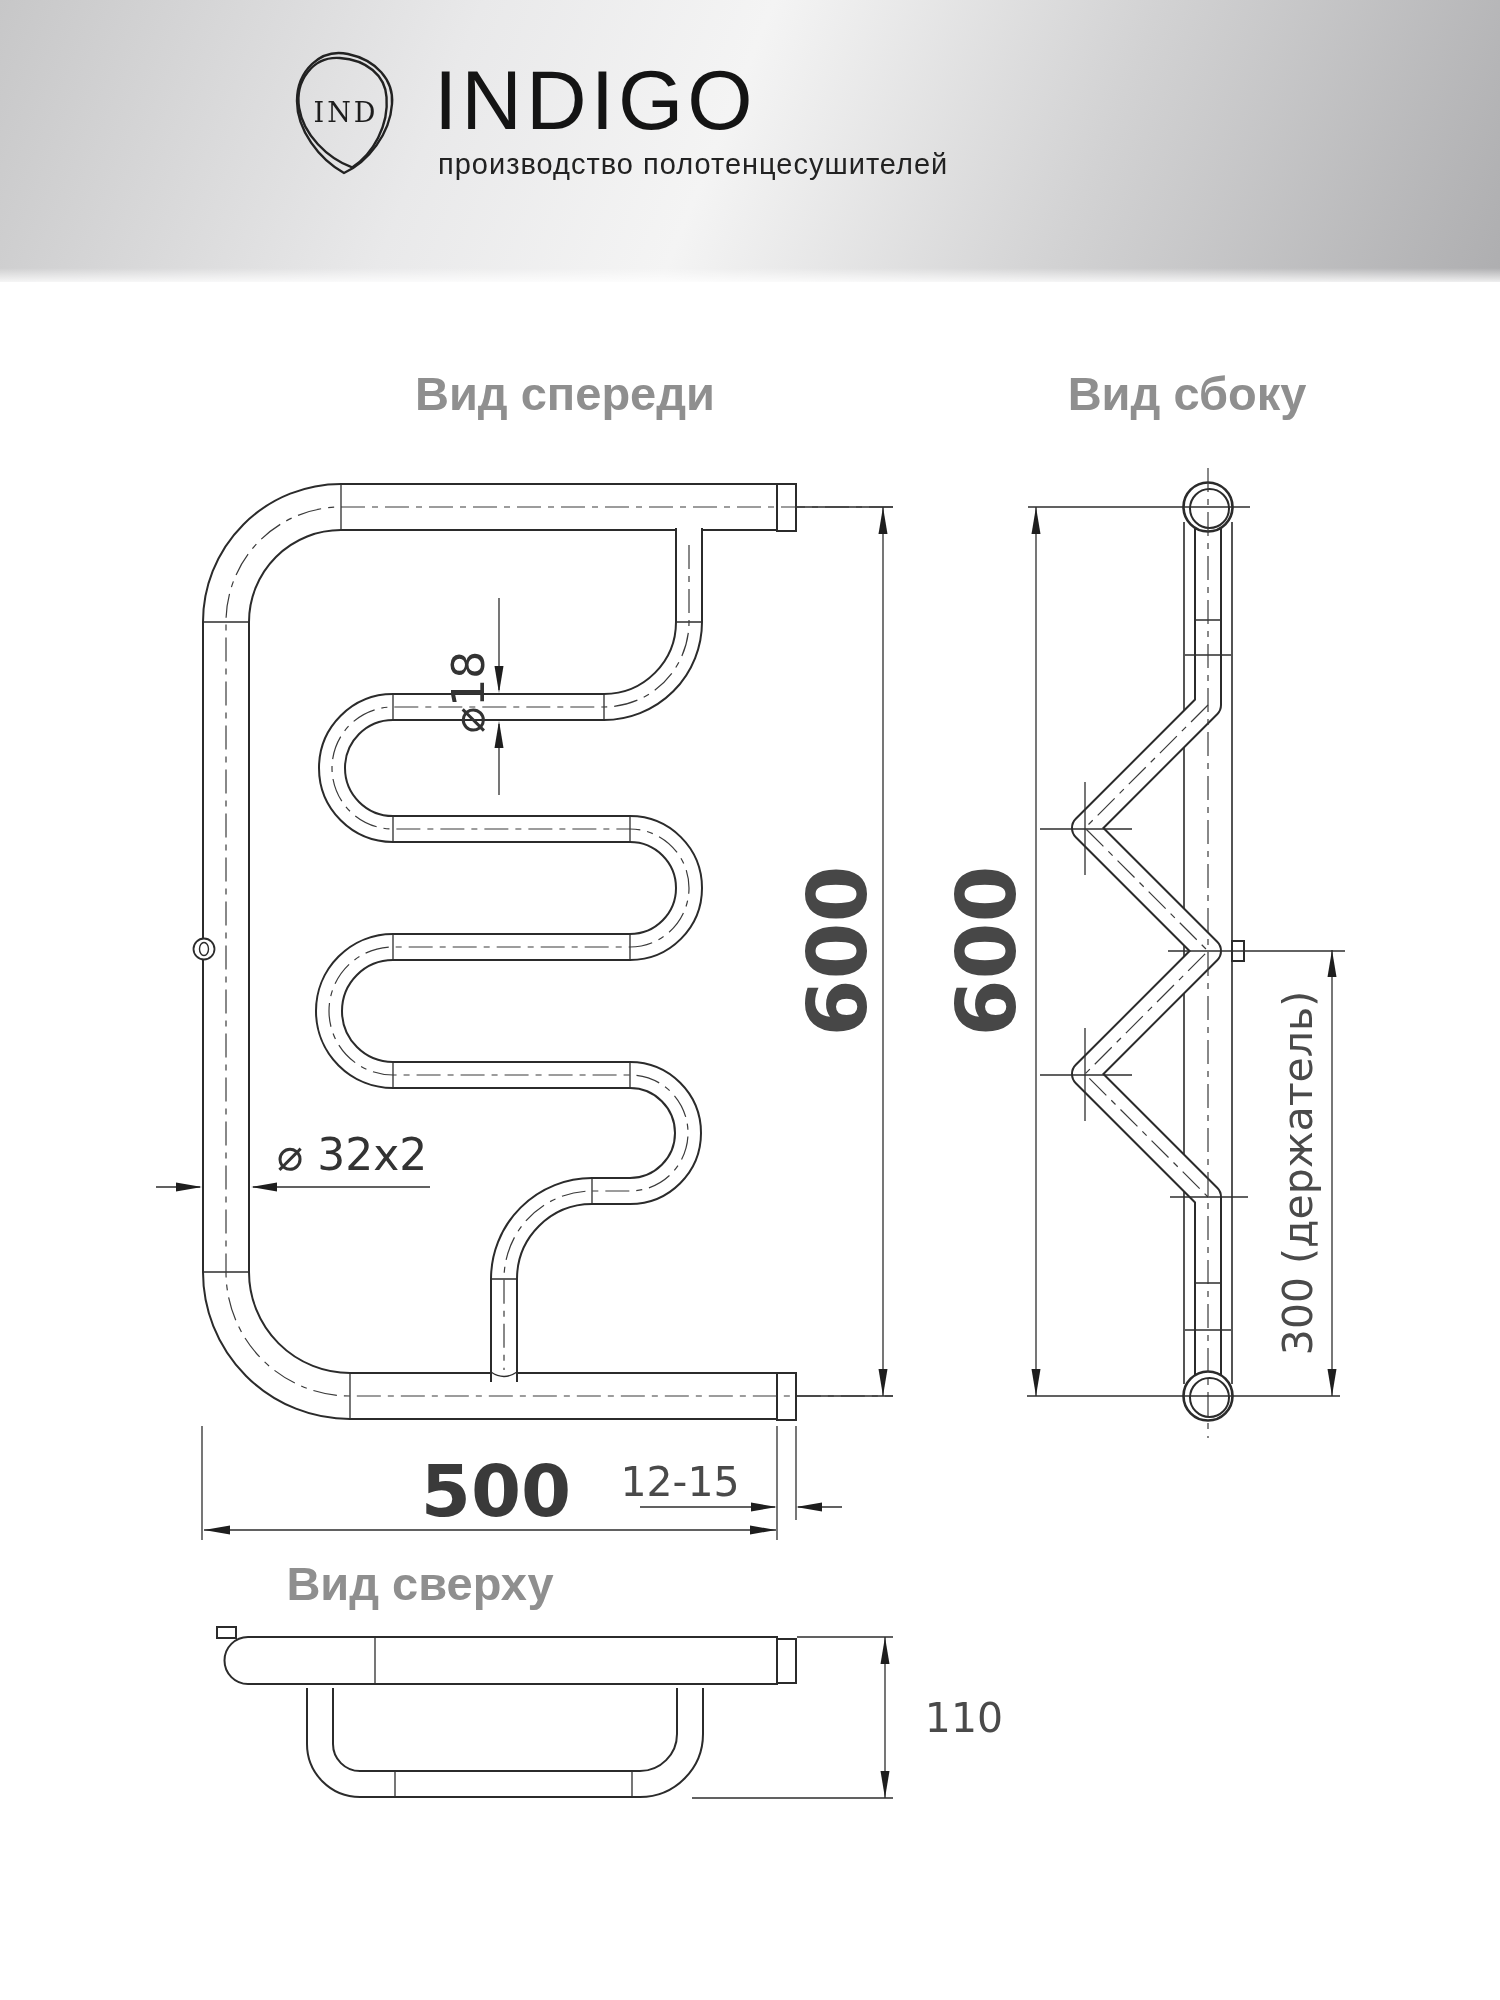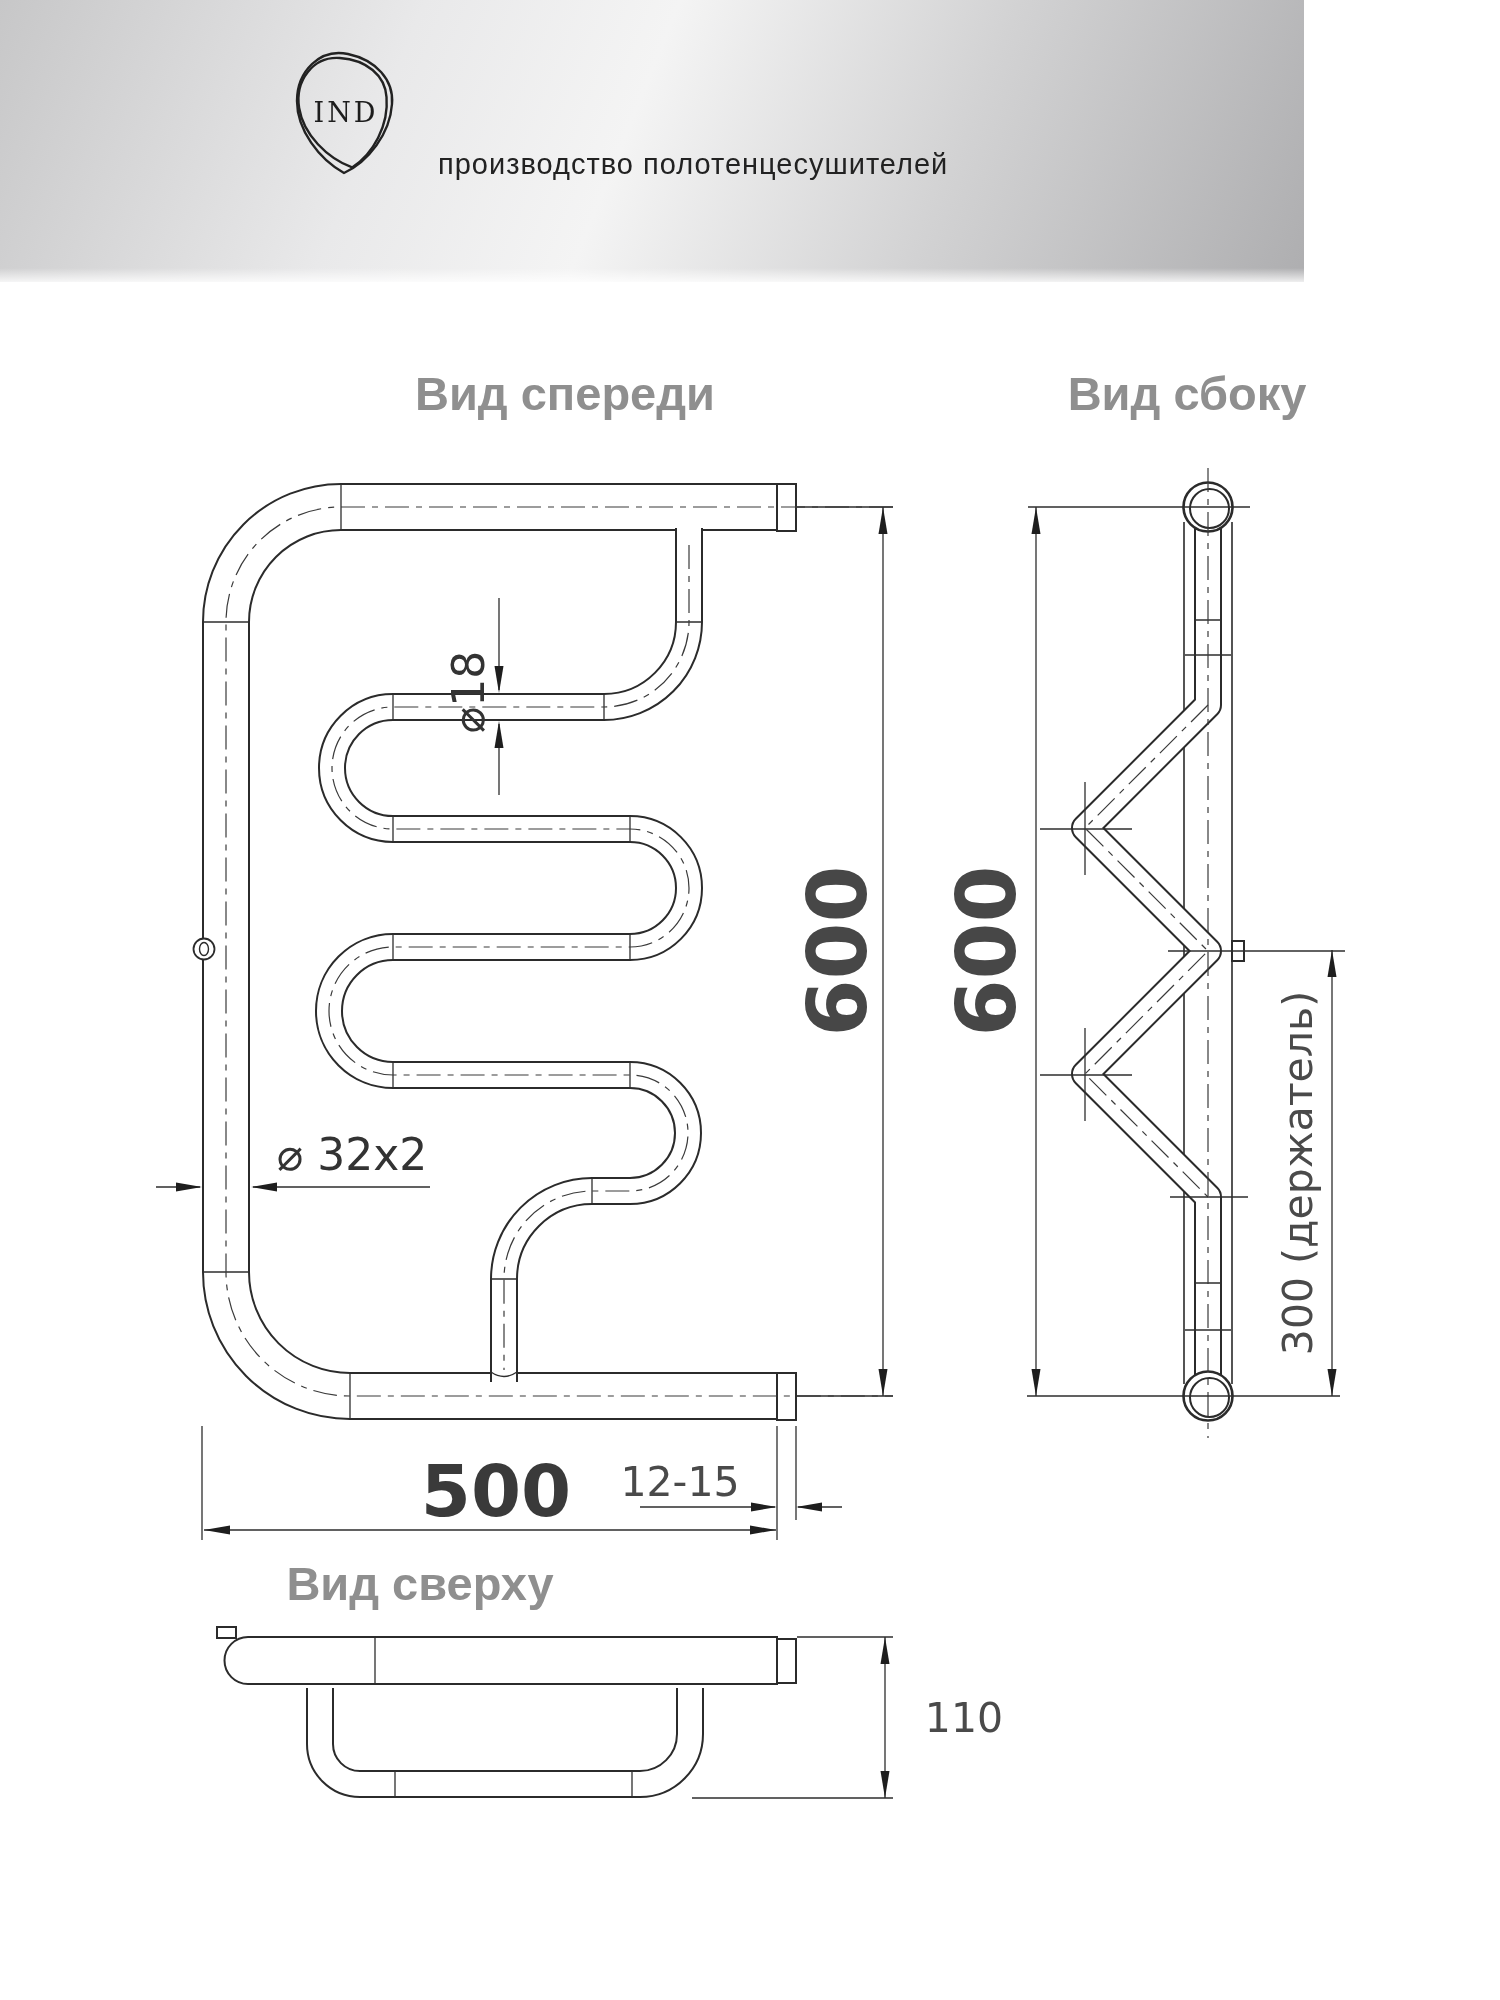--- a/index.html
+++ b/index.html
@@ -1,20 +1,20 @@
 <!DOCTYPE html>
 <html><head>
 <meta charset="utf-8">
 <style>
   html,body{margin:0;padding:0;background:#ffffff;}
   body{width:1500px;height:2000px;position:relative;font-family:"Liberation Sans",sans-serif;overflow:hidden;}
 
   
   .header{
-    position:absolute;left:0;top:0;width:1304px;height:282px;
+    position:absolute;left:0;top:0;width:1500px;height:282px;
     background:linear-gradient(112deg,#c7c7c8 0%,#e9e9ea 30%,#f4f4f4 48%,#d2d2d3 72%,#aeaeb0 100%);
   }
   .header:after{content:"";position:absolute;left:0;bottom:0;width:100%;height:14px;
     background:linear-gradient(#ffffff00,#ffffffcc);}
   .logo-mark{position:absolute;left:284px;top:46px;width:124px;height:140px;}
   .brand{position:absolute;left:434px;top:52px;font-size:84px;letter-spacing:4px;
     color:#141414;font-weight:400;}
   .tagline{position:absolute;left:438px;top:148px;font-size:29px;letter-spacing:1px;color:#222;}
 
   
@@ -38,20 +38,21 @@
 <body>
 
 <div class="header">
   <svg class="logo-mark" viewBox="0 0 124 140">
     <g fill="none" stroke="#222" stroke-width="2.4">
       <path d="M 64,8 C 92,14 110,34 108,58 C 106,88 84,116 60,127 C 35,113 13,84 13,55 C 13,25 36,2 64,8 Z"></path>
       <path transform="rotate(-9 60 64)" d="M 64,12 C 90,18 106,36 104,58 C 102,86 82,112 59,122 C 36,109 16,82 16,55 C 16,27 38,6 64,12 Z"></path>
     </g>
     <text class="mono" x="62" y="76" text-anchor="middle">IND</text>
   </svg>
+  <div class="brand">INDIGO</div>
   <div class="tagline">производство полотенцесушителей</div>
 </div>
 
 <svg class="draw" width="1500" height="2000" viewBox="0 0 1500 2000">
 
   <text class="t-title" x="565" y="410" text-anchor="middle">Вид спереди</text>
   <text class="t-title" x="1187" y="410" text-anchor="middle">Вид сбоку</text>
   <text class="t-title" x="420" y="1600" text-anchor="middle">Вид сверху</text>
 
   <g>

